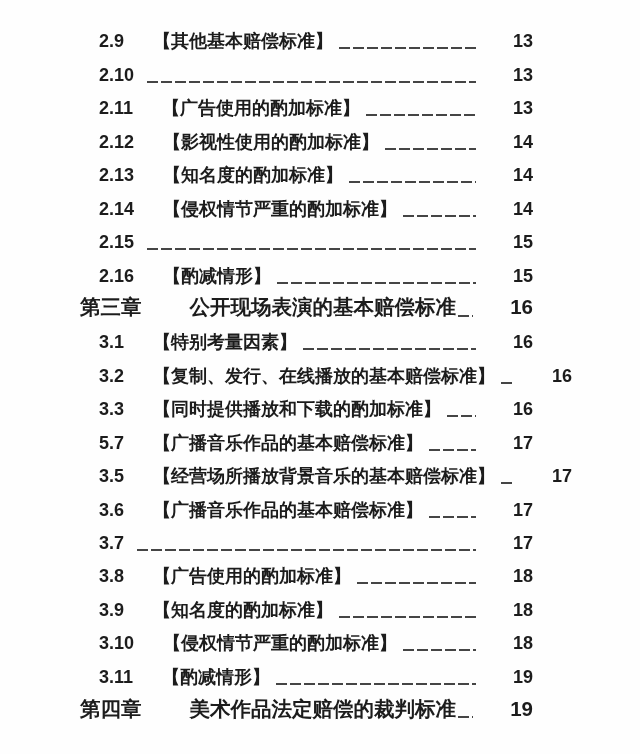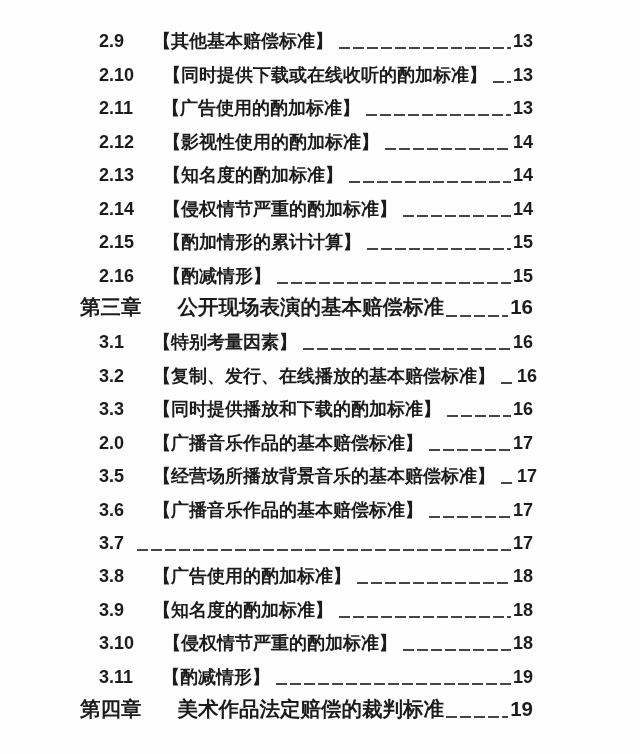--- a/index.html
+++ b/index.html
@@ -36,55 +36,55 @@
   }
   .row.chapter {
     padding-left: 64px;
     font-size: 20.5px;
   }
   .num {
     line-height: 1;
     flex: 0 0 auto;
   }
   .row.item .num   { margin-right: 7px; }
-  .row.chapter .num{ margin-right: 14px; }
+  .row.chapter .num{ margin-right: 26px; }
   .title {
     line-height: 1;
     flex: 0 0 auto;
     margin-left: 22px;
   }
   .leader {
     flex: 1 1 auto;
     min-width: 14px;
     height: 2px;
     margin: 0 2px 1px 6px;
     background: repeating-linear-gradient(90deg,
       #454545 0px, #454545 11px,
       rgba(0,0,0,0) 11px, rgba(0,0,0,0) 14px);
   }
   .row.chapter .leader { margin-left: 2px; }
   .pageno {
     line-height: 1;
     flex: 0 0 auto;
+    margin-left: 35px;
   }
 </style>
 </head>
 <body>
 
 <div class="page">
   <div class="toc" id="toc">
       <div class="row item">
         <span class="num">2.9</span>
         <span class="title">【其他基本赔偿标准】</span>
         <div class="leader"></div>
         <span class="pageno">13</span>
       </div>
       <div class="row item">
         <span class="num">2.10</span>
-        <span class="title">【同时提供下载或在线收听的酌加标准】</span>
         <div class="leader"></div>
         <span class="pageno">13</span>
       </div>
       <div class="row item">
         <span class="num">2.11</span>
         <span class="title">【广告使用的酌加标准】</span>
         <div class="leader"></div>
         <span class="pageno">13</span>
       </div>
       <div class="row item">
@@ -100,21 +100,20 @@
         <span class="pageno">14</span>
       </div>
       <div class="row item">
         <span class="num">2.14</span>
         <span class="title">【侵权情节严重的酌加标准】</span>
         <div class="leader"></div>
         <span class="pageno">14</span>
       </div>
       <div class="row item">
         <span class="num">2.15</span>
-        <span class="title">【酌加情形的累计计算】</span>
         <div class="leader"></div>
         <span class="pageno">15</span>
       </div>
       <div class="row item">
         <span class="num">2.16</span>
         <span class="title">【酌减情形】</span>
         <div class="leader"></div>
         <span class="pageno">15</span>
       </div>
       <div class="row chapter">
@@ -135,21 +134,21 @@
         <div class="leader"></div>
         <span class="pageno">16</span>
       </div>
       <div class="row item">
         <span class="num">3.3</span>
         <span class="title">【同时提供播放和下载的酌加标准】</span>
         <div class="leader"></div>
         <span class="pageno">16</span>
       </div>
       <div class="row item">
-        <span class="num">2.0</span>
+        <span class="num">5.7</span>
         <span class="title">【广播音乐作品的基本赔偿标准】</span>
         <div class="leader"></div>
         <span class="pageno">17</span>
       </div>
       <div class="row item">
         <span class="num">3.5</span>
         <span class="title">【经营场所播放背景音乐的基本赔偿标准】</span>
         <div class="leader"></div>
         <span class="pageno">17</span>
       </div>

